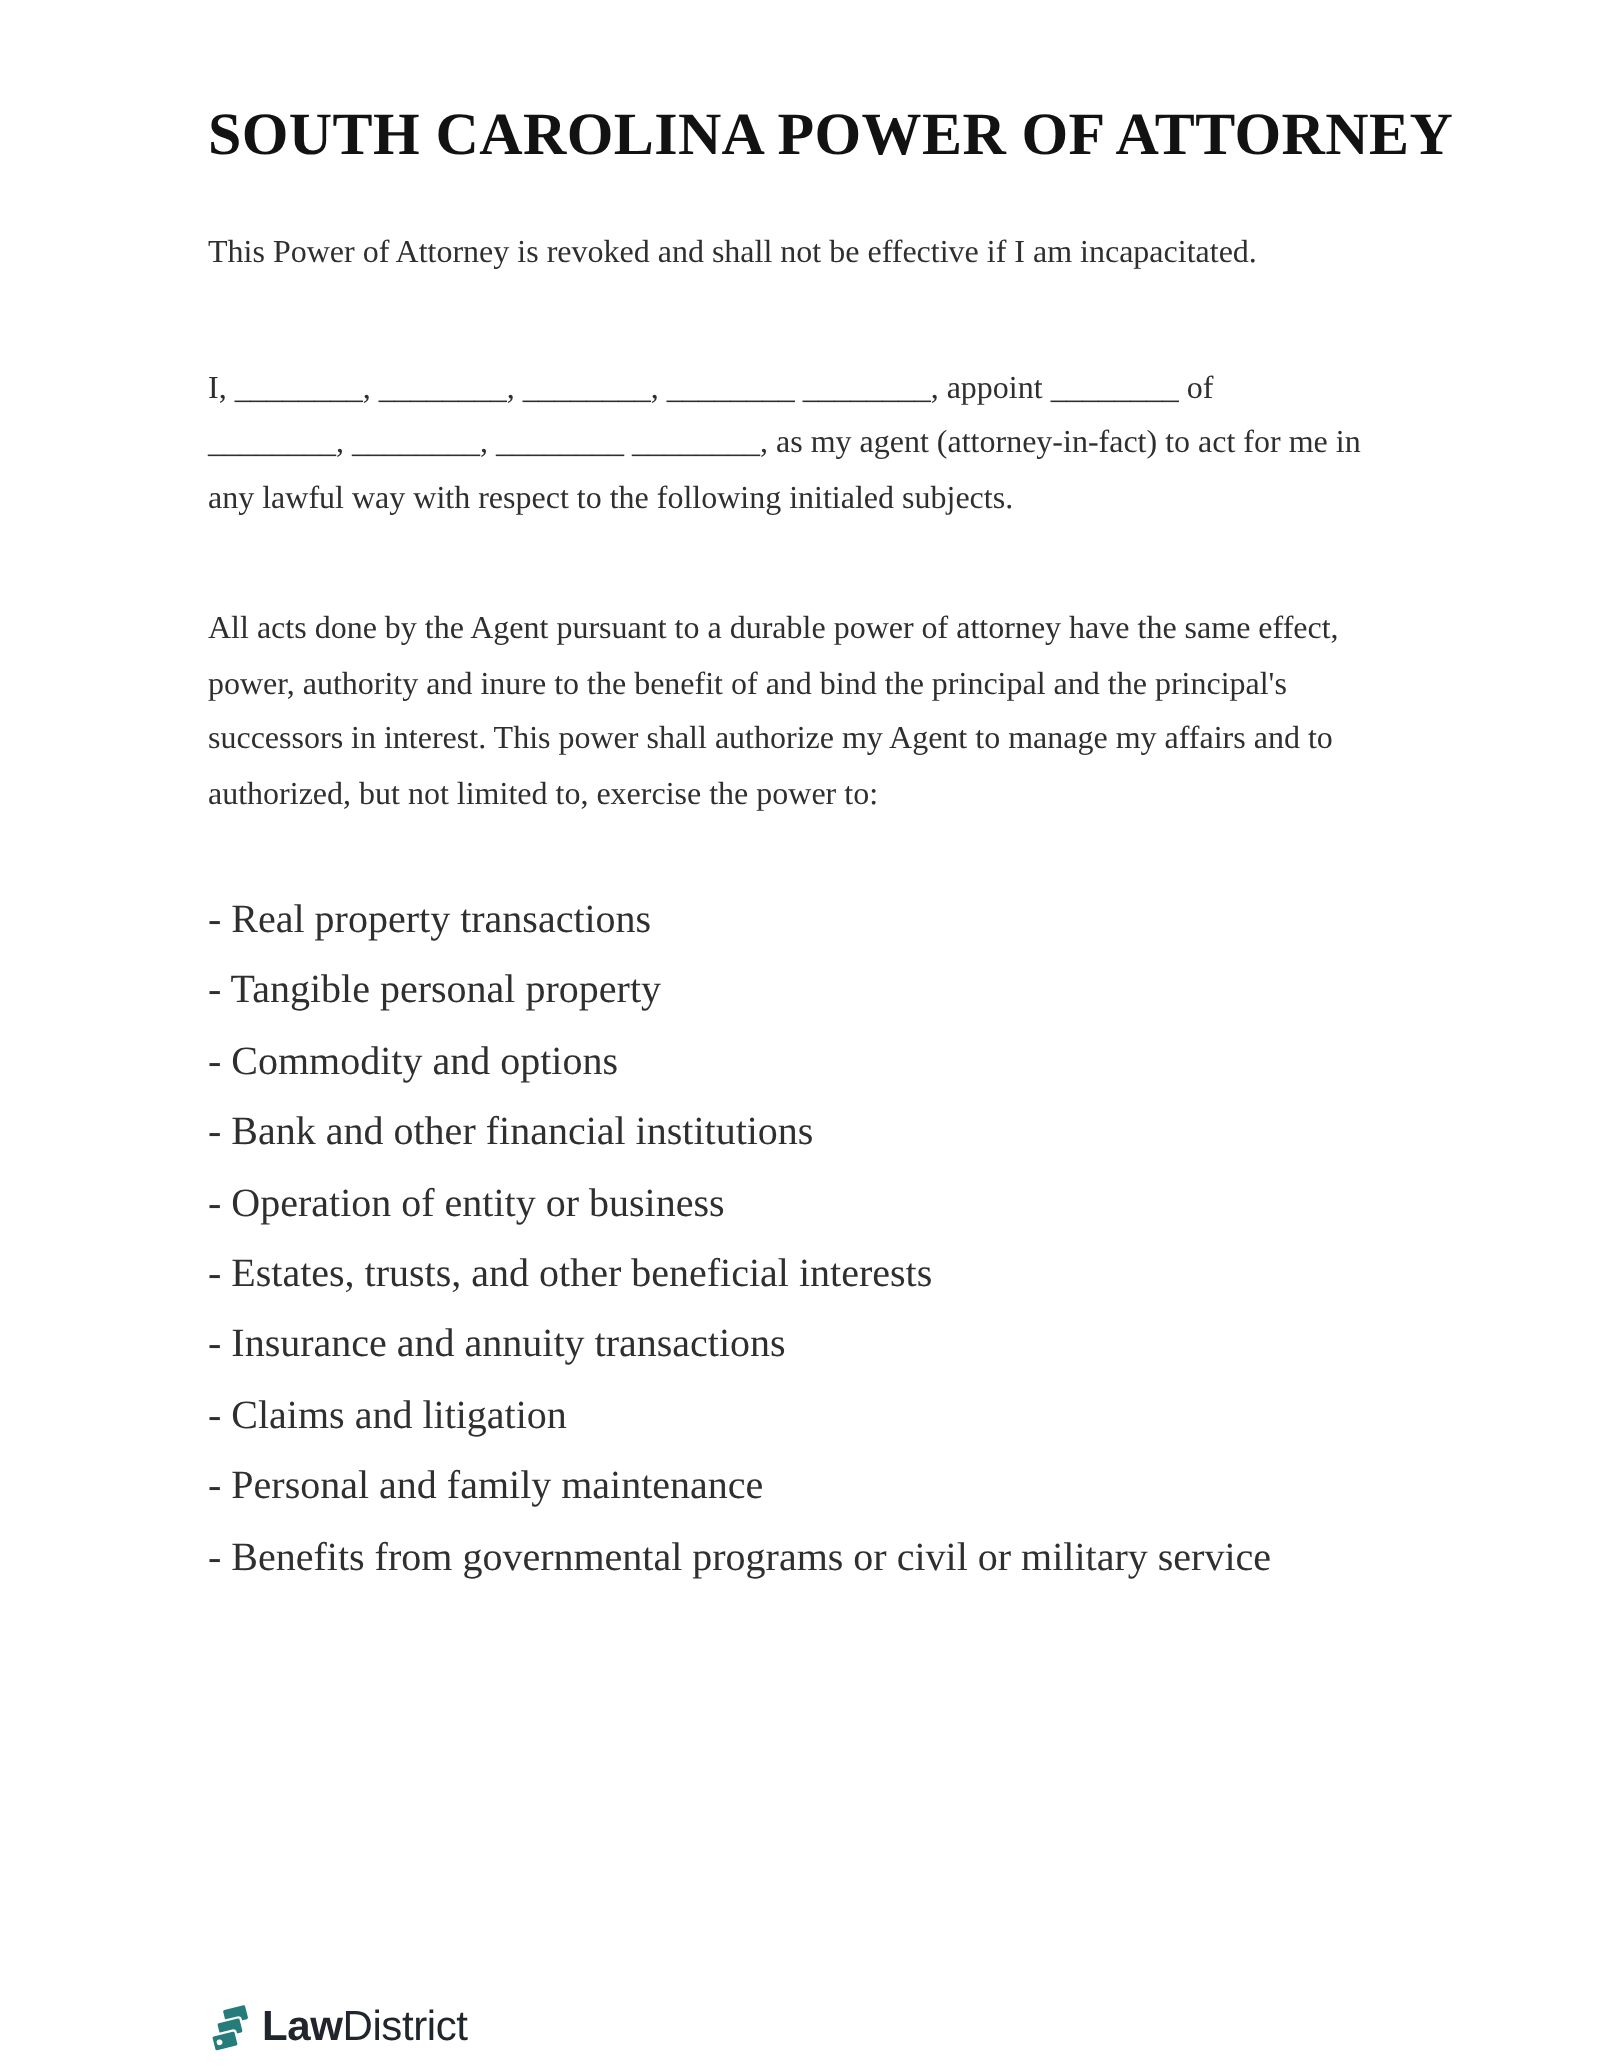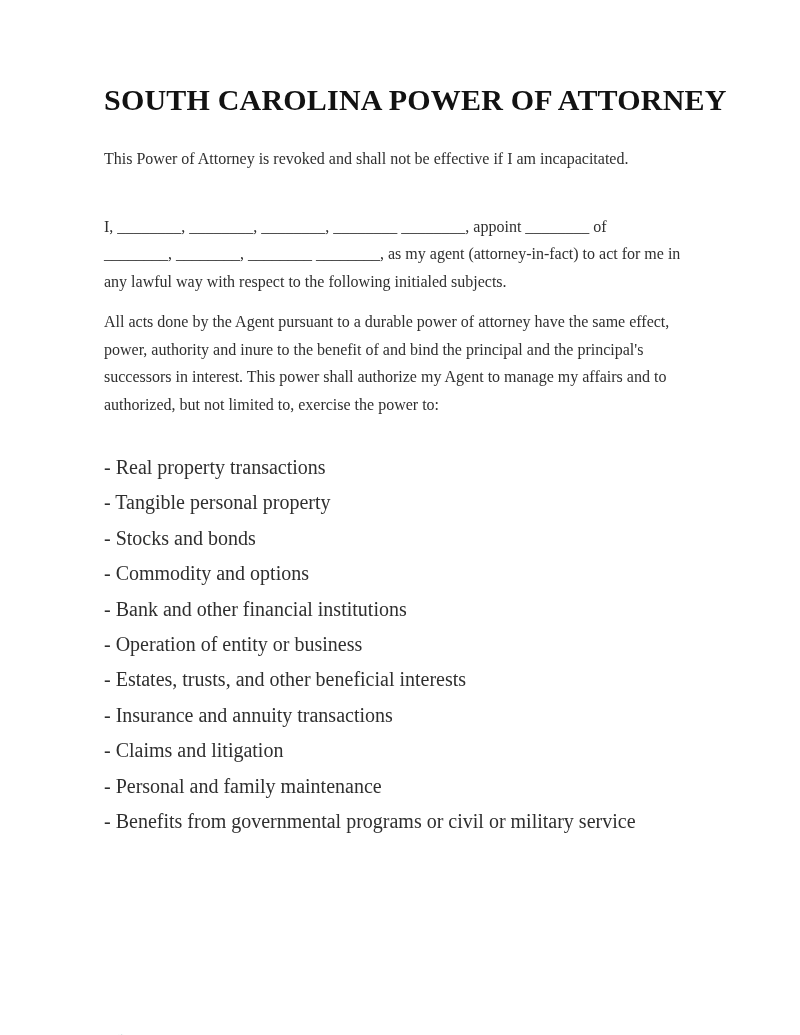--- a/index.html
+++ b/index.html
@@ -13,34 +13,34 @@
     overflow: hidden;
   }
   .page {
     position: relative;
     width: 800px;
     height: 1035px;
     background: #ffffff;
     padding: 0 104px;
   }
   .doc-title {
-    margin-top: 82px;
+    margin-top: 50px;
     font-size: 30px;
     line-height: 36px;
     font-weight: 700;
     text-align: left;
     color: #121212;
     letter-spacing: 0.2px;
     white-space: nowrap;
   }
   .para { font-size: 16px; line-height: 27.5px; }
   .para .line { white-space: nowrap; }
   .opening-para { margin-top: 40px; }
   .revocation-para { margin-top: 27px; }
-  .durable-para { margin-top: 13px; }
+  .durable-para { margin-top: 38px; }
   .powers-list { margin-top: 36px; }
   .powers-list .power-item {
     font-size: 20px;
     line-height: 27.5px;
     margin-bottom: 7.9px;
     white-space: nowrap;
   }
   .footer {
     position: absolute;
     left: 0;
@@ -86,21 +86,20 @@
   <div class="para durable-para">
     <div class="line">All acts done by the Agent pursuant to a durable power of attorney have the same effect,</div>
     <div class="line">power, authority and inure to the benefit of and bind the principal and the principal's</div>
     <div class="line">successors in interest. This power shall authorize my Agent to manage my affairs and to</div>
     <div class="line">authorized, but not limited to, exercise the power to:</div>
   </div>
 
   <div class="powers-list">
     <div class="power-item">- Real property transactions</div>
     <div class="power-item">- Tangible personal property</div>
-    <div class="power-item">- Stocks and bonds</div>
     <div class="power-item">- Commodity and options</div>
     <div class="power-item">- Bank and other financial institutions</div>
     <div class="power-item">- Operation of entity or business</div>
     <div class="power-item">- Estates, trusts, and other beneficial interests</div>
     <div class="power-item">- Insurance and annuity transactions</div>
     <div class="power-item">- Claims and litigation</div>
     <div class="power-item">- Personal and family maintenance</div>
     <div class="power-item">- Benefits from governmental programs or civil or military service</div>
   </div>
 

